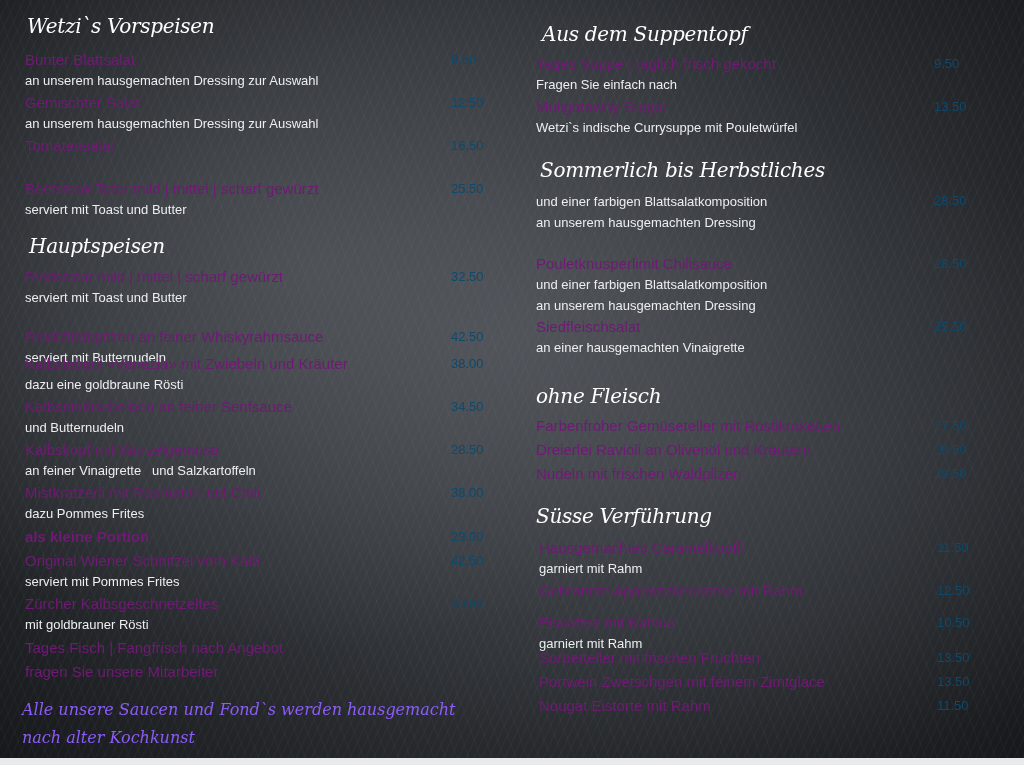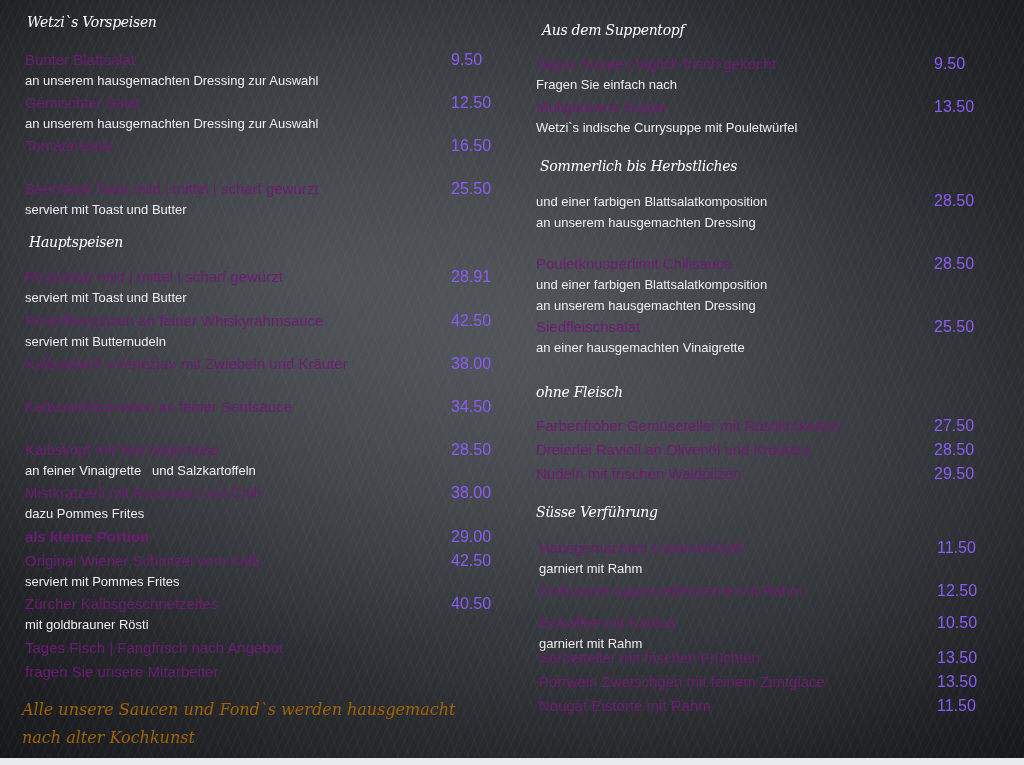--- a/index.html
+++ b/index.html
@@ -19,42 +19,42 @@
       radial-gradient(ellipse at 50% 45%, #44474c 0%, #2e3135 55%, #16181b 100%);
   }
   .col { position: absolute; top: 0; }
   .col-left { left: 25px; width: 475px; }
   .col-right { left: 536px; width: 450px; }
 
   .heading {
     position: absolute;
     font-family: "DejaVu Serif", serif;
     font-style: italic;
-    font-size: 14px;
+    font-size: 20px;
     letter-spacing: -0.3px;
     color: #ffffff;
     white-space: nowrap;
   }
   .item { position: absolute; left: 0; right: 0; }
   .item-name {
     font-size: 15px; line-height: 20px; white-space: nowrap; color: #701a75;
   }
   .item-name.bold { font-weight: bold; }
   .item-desc {
     font-size: 13px; line-height: 21px; white-space: nowrap; color: #eceef0;
   }
   .item-price {
-    position: absolute; top: 0; font-size: 16px; line-height: 20px; color: #8b5cf6;
+    position: absolute; top: 0; font-size: 13px; line-height: 20px; color: #0c4a6e;
   }
   .col-left .item-price { left: 426px; }
   .col-right .item-price { left: 398px; }
   .footer-note {
     position: absolute; left: 22px;
     font-family: "DejaVu Serif", serif; font-style: italic;
-    font-size: 16px; color: #a16207; white-space: nowrap;
+    font-size: 16px; color: #8b5cf6; white-space: nowrap;
   }
 </style>
 </head>
 <body>
 
 <div class="slate"></div>
 
 <div class="col col-left">
   <div class="heading" style="top:14px;left:2px">Wetzi`s Vorspeisen</div>
 
@@ -76,33 +76,35 @@
     <div class="item-name">Beefsteak Tatar mild | mittel | scharf gewürzt</div>
     <div class="item-desc">serviert mit Toast und Butter</div>
     <div class="item-price">25.50</div>
   </div>
 
   <div class="heading" style="top:234px;left:4px">Hauptspeisen</div>
 
   <div class="item" style="top:267px">
     <div class="item-name">Rindstatar mild | mittel | scharf gewürzt</div>
     <div class="item-desc">serviert mit Toast und Butter</div>
-    <div class="item-price">28.91</div>
-  </div>
-  <div class="item" style="top:311px">
+    <div class="item-price">32.50</div>
+  </div>
+  <div class="item" style="top:327px">
     <div class="item-name">Rindsfiletspitzen an feiner Whiskyrahmsauce</div>
     <div class="item-desc">serviert mit Butternudeln</div>
     <div class="item-price">42.50</div>
   </div>
   <div class="item" style="top:354px">
     <div class="item-name">Kalbsleberli «Venezia» mit Zwiebeln und Kräuter</div>
+    <div class="item-desc">dazu eine goldbraune Rösti</div>
     <div class="item-price">38.00</div>
   </div>
   <div class="item" style="top:397px">
     <div class="item-name">Kalbsnierlischeiben an feiner Senfsauce</div>
+    <div class="item-desc">und Butternudeln</div>
     <div class="item-price">34.50</div>
   </div>
   <div class="item" style="top:440px">
     <div class="item-name">Kalbskopf mit Wurzelgemüse</div>
     <div class="item-desc" style="white-space:pre">an feiner Vinaigrette   und Salzkartoffeln</div>
     <div class="item-price">28.50</div>
   </div>
   <div class="item" style="top:483px">
     <div class="item-name">Mistkratzerli mit Rosmarin und Chili</div>
     <div class="item-desc">dazu Pommes Frites</div>

